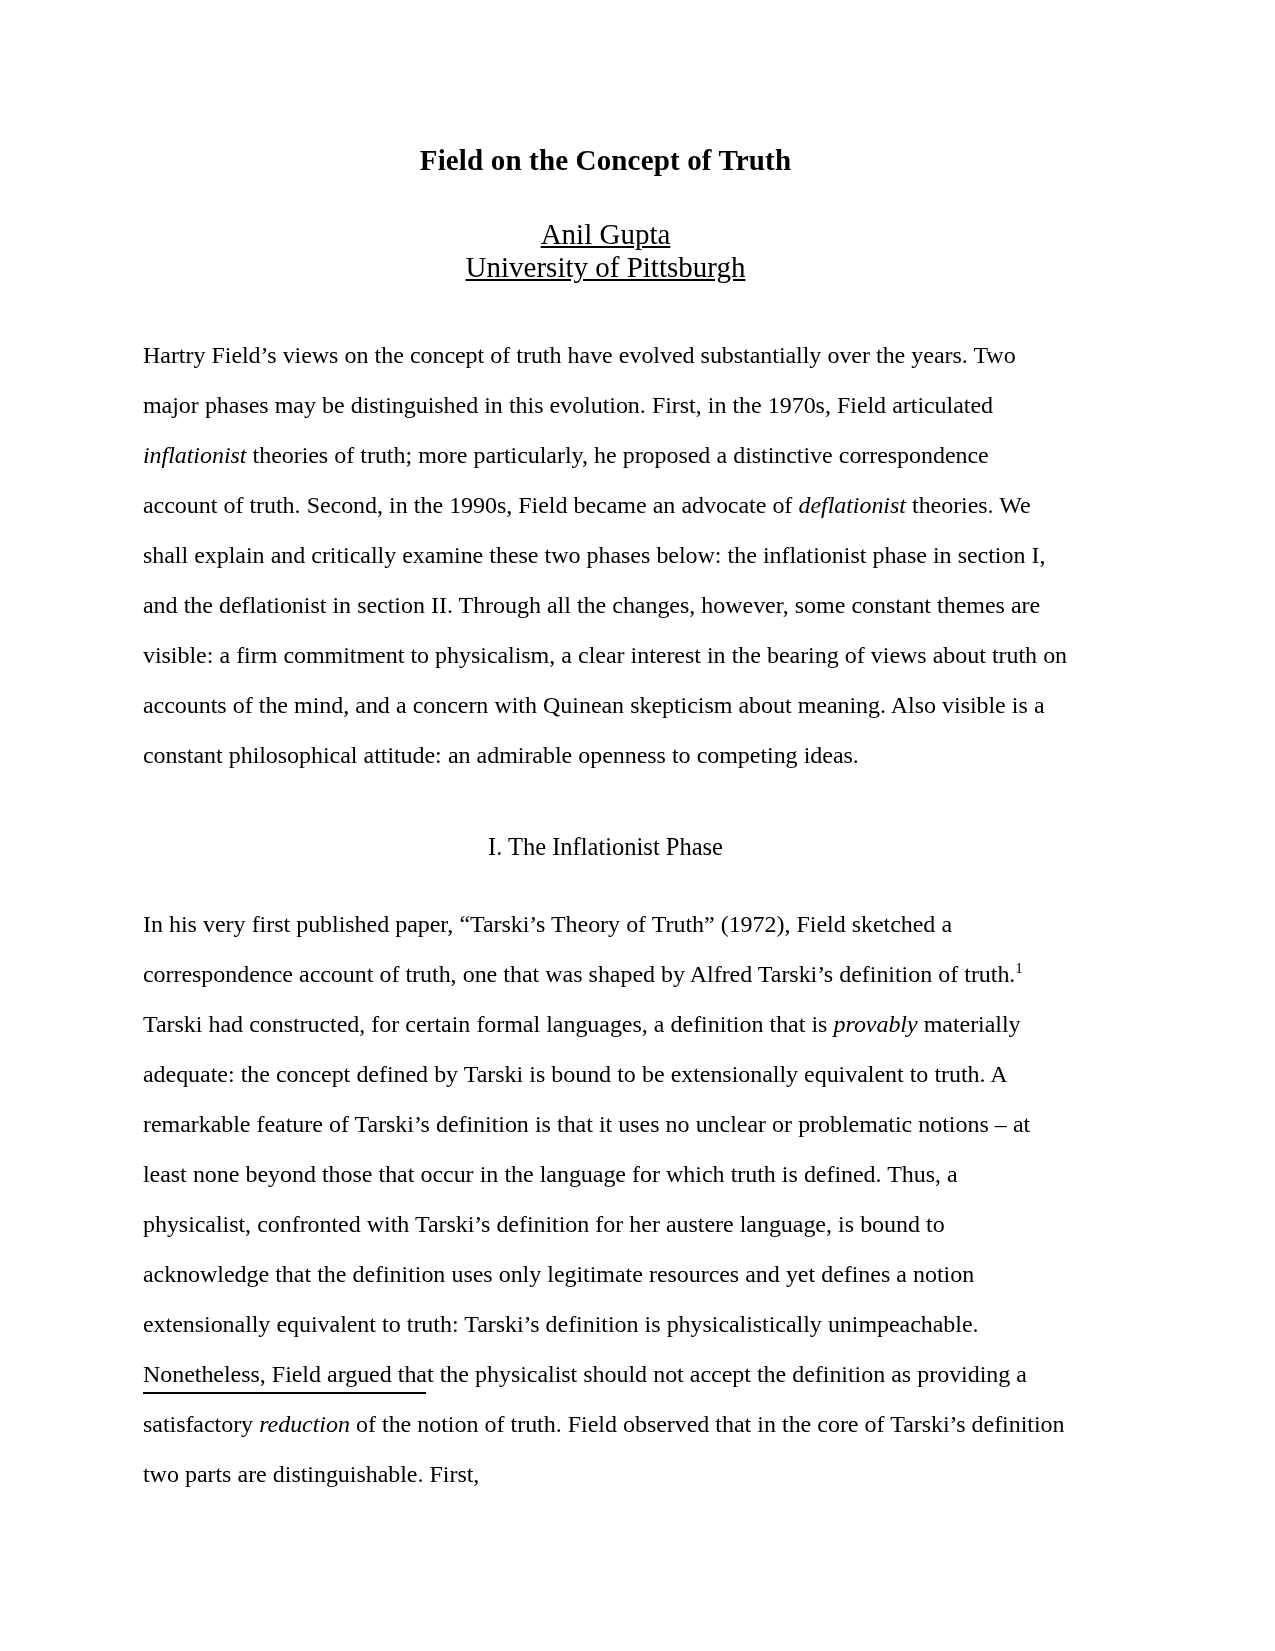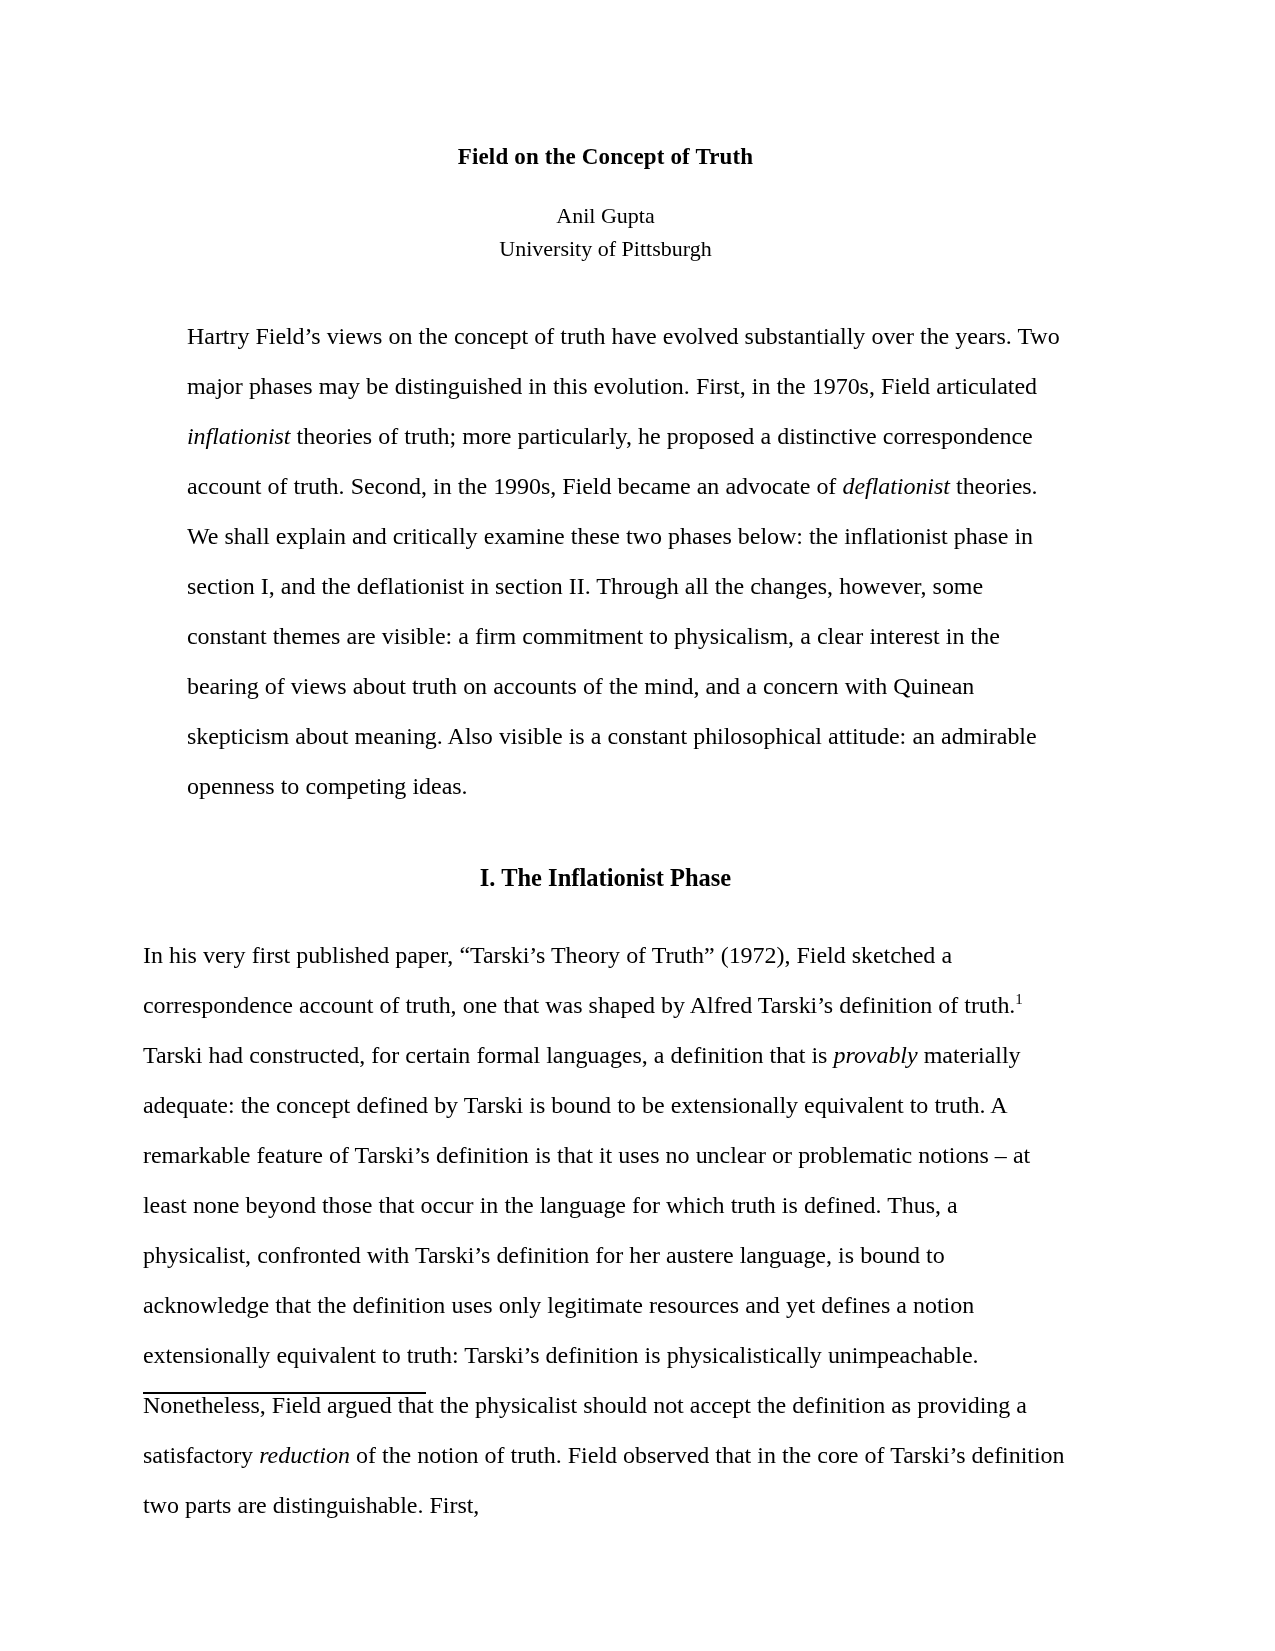--- a/index.html
+++ b/index.html
@@ -22,54 +22,54 @@
   }
   .content {
     position: absolute;
     left: 143px;
     top: 0;
     width: 925px;
   }
 
   
   .doc-title {
-    font-size: 23px;
+    font-size: 29px;
     font-weight: bold;
     text-align: center;
     letter-spacing: 0.15px;
     margin: 0;
     padding-top: 143px;
     line-height: 1.2;
   }
   .author-block {
     text-align: center;
-    font-size: 22px;
+    font-size: 29px;
     line-height: 33.5px;
-    margin-top: 28px;
+    margin-top: 40px;
+    text-decoration: underline;
   }
   .author-line {
     display: block;
   }
 
   
   .body-para {
     font-size: 24px;
     line-height: 50px;
     text-align: left;
     margin: 0;
     letter-spacing: -0.05px;
     word-spacing: 0.2px;
   }
   .para-gap-top {
     margin-top: 45px;
-    margin-left: 44px;
   }
   .section-heading {
     font-size: 24.5px;
-    font-weight: bold;
+    font-weight: normal;
     text-align: center;
     margin: 0;
     padding-top: 52px;
     padding-bottom: 8px;
     line-height: 1.2;
   }
   .after-heading {
     margin-top: 30px;
   }
 

